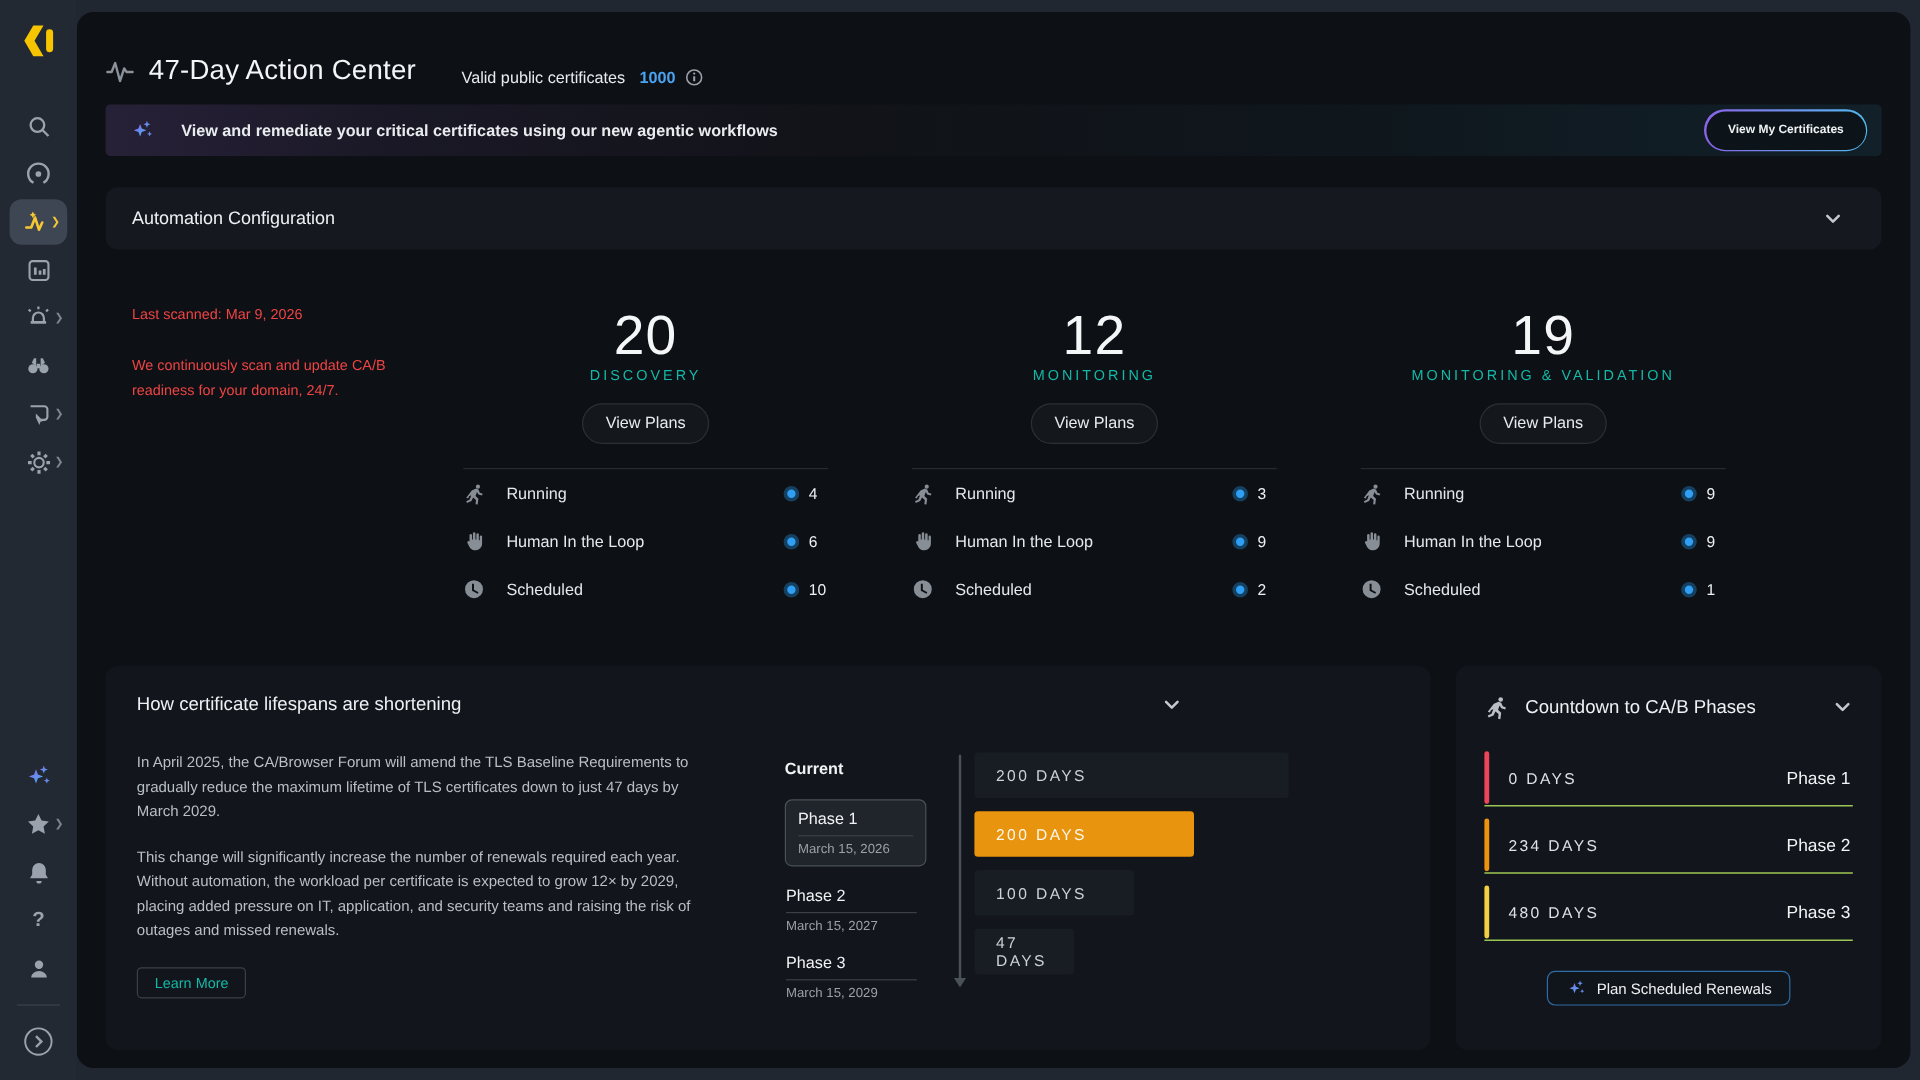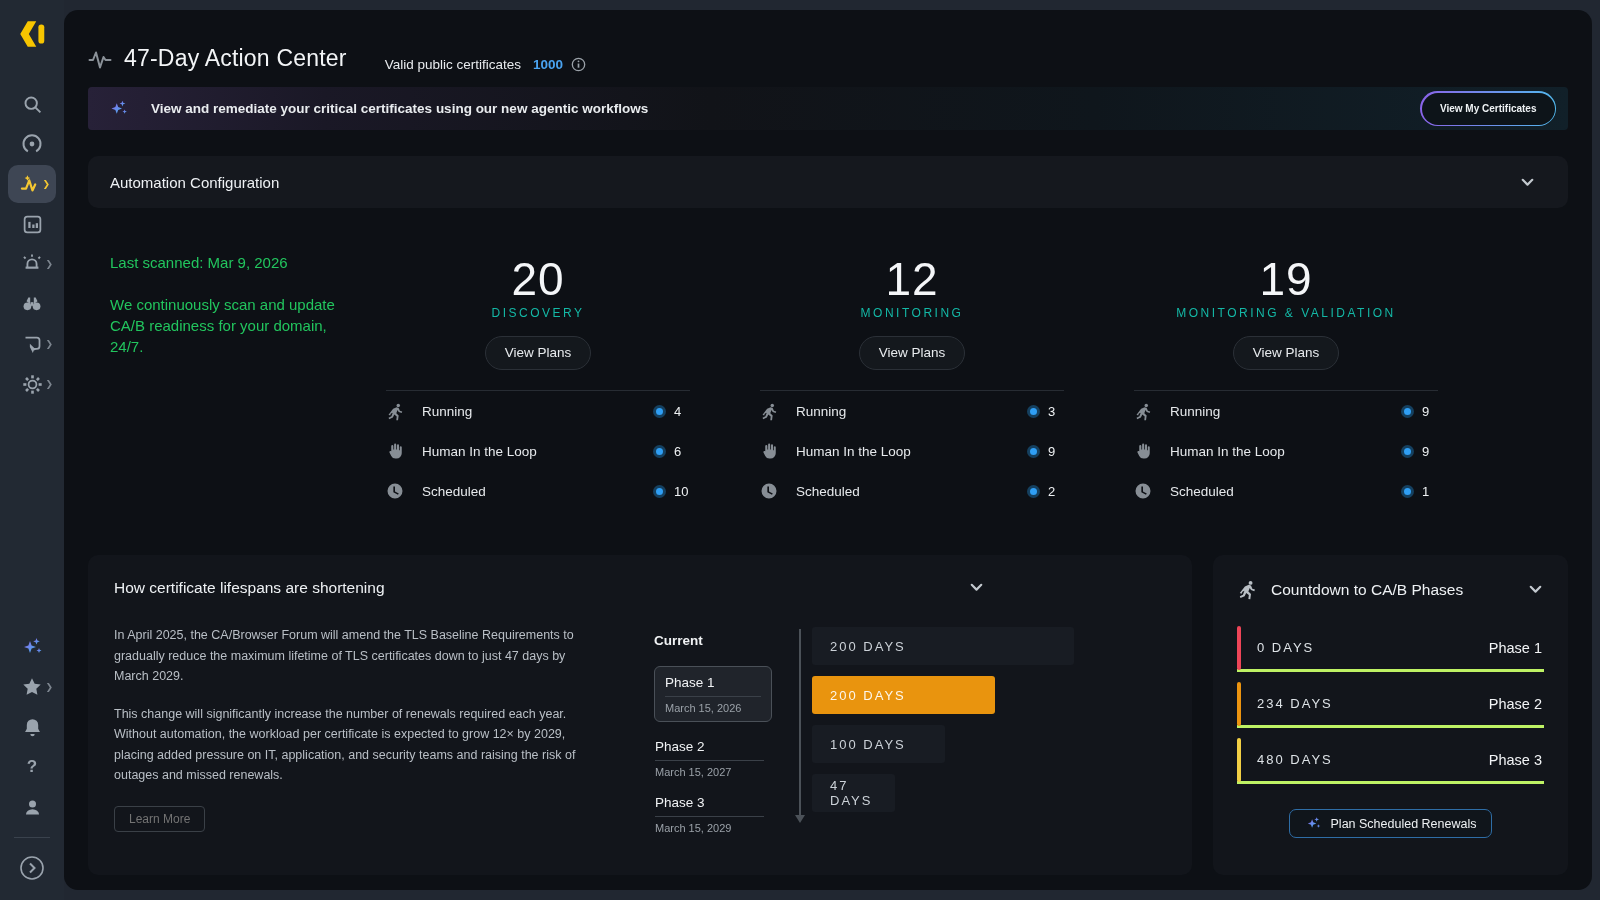--- a/index.html
+++ b/index.html
@@ -41,21 +41,21 @@
     background:linear-gradient(90deg,#8a63e8,#52b9ee); cursor:pointer; }
   .grad-border .inner { border-radius:17px; background:#0d1419; padding:0 18px; height:32px;
     display:flex; align-items:center; font-size:10px; color:#eef2f4; white-space:nowrap; }
 
   
   .autoconf { margin-top:26px; }
   .autoconf-header { height:52px; background:#15181e; border-radius:10px; display:flex;
     align-items:center; justify-content:space-between; padding:0 32px 0 22px; cursor:pointer; }
   .section-title { font-size:15px; color:#eef1f4; }
   .autoconf-body { display:flex; padding:44px 130px 26px 22px; }
-  .scan-info { width:250px; font-size:15px; color:#22c55e; line-height:21px; }
+  .scan-info { width:250px; font-size:12px; color:#ef4444; line-height:21px; }
   .scan-info .scanned { margin-bottom:21px; }
   .stats { flex:1; display:flex; gap:70px; margin-left:26px; }
   .stat-col { flex:1; }
   .big-num { font-size:46px; font-weight:300; color:#f4f6f8; text-align:center; letter-spacing:1px; }
   .stat-label { text-align:center; font-size:12px; letter-spacing:2.5px;
     color:#14b8a6; }
   .view-plans { display:block; margin:16px auto 0; padding:0 19px; height:34px; line-height:32px;
     border-radius:18px; border:1px solid #2b3037; background:#14181d; color:#e8ebee;
     font-size:13.5px; cursor:pointer; font-family:inherit; }
   .col-divider { margin-top:20px; border-top:1px solid #272c33; }
@@ -69,21 +69,21 @@
   
   .bottom { margin-top:18px; display:flex; gap:21px; }
   .card { background:#12151b; border-radius:10px; height:320px; }
   .card-a { flex:1; padding:24px 26px; position:relative; }
   .card-a-title { font-size:15.5px; color:#eef1f4; }
   .card-a .hdr-chev { position:absolute; left:880px; top:24px; }
   .card-a-body { display:flex; margin-top:28px; }
   .text-col { width:468px; font-size:12.5px; color:#b9bfc6; line-height:20.5px; }
   .text-col p { margin-bottom:17px; }
   .learn-more { padding:5px 14px; font-size:12px; border:1px solid #3a4047; border-radius:4px;
-    color:#737373; background:transparent; cursor:pointer; font-family:inherit; margin-top:3px; }
+    color:#14b8a6; background:transparent; cursor:pointer; font-family:inherit; margin-top:3px; }
   .phase-col { margin-left:72px; width:122px; }
   .current-label { font-size:13.5px; font-weight:bold; color:#f0f2f4; margin:8px 0 18px; }
   .phase-box { width:118px; background:#20242b; border:1px solid #4a5058; border-radius:6px;
     padding:8px 10px 7px; cursor:pointer; }
   .phase-name { font-size:13.5px; color:#f0f2f4; }
   .phase-line { border-top:1px solid #3a4048; margin:6px 0 5px; }
   .phase-date { font-size:11px; color:#9aa1a8; }
   .phase-item { width:110px; margin-top:17px; padding-left:1px; cursor:pointer; }
   .arrow-col { width:22px; margin-left:14px; position:relative; }
   .arrow-line { position:absolute; left:9px; top:4px; width:2px; height:186px; background:#4b5158; }
@@ -93,21 +93,21 @@
   .bars-col { flex:1; display:flex; flex-direction:column; gap:11px; margin-top:2px; }
   .bar { height:38px; border-radius:3px; background:#181c23; display:flex; align-items:center;
     padding-left:18px; font-size:13px; letter-spacing:2px; color:#ccd2d8; }
   .bar.highlight { color:#fdf7ec; }
 
   .card-b { width:355px; padding:24px 24px; display:flex; flex-direction:column; }
   .card-b-header { display:flex; align-items:center; }
   .card-b-title { font-size:15.5px; color:#eef1f4; margin-left:13px; flex:1; }
   .cd-rows { margin-top:26px; }
   .cd-row { position:relative; height:46px; margin-bottom:10px; padding:0 2px 0 20px;
-    border-bottom:3px solid #bef264; display:flex; align-items:center;
+    border-bottom:1px solid #bef264; display:flex; align-items:center;
     justify-content:space-between; }
   .cd-accent { position:absolute; left:0; top:0; width:4px; height:44px; border-radius:2px; }
   .cd-days { font-size:13px; letter-spacing:2px; color:#dde2e6; }
   .cd-phase { font-size:14.5px; color:#f2f4f6; }
   .cd-btn-wrap { text-align:center; margin-top:15px; }
   .cd-btn { display:inline-flex; align-items:center; gap:9px; padding:0 15px; height:29px;
     border:1px solid #2e6da6; border-radius:7px; background:#10151b; color:#eef1f3;
     font-size:12.5px; cursor:pointer; font-family:inherit; }
 
   .chev-down { color:#c3c9cf; }

